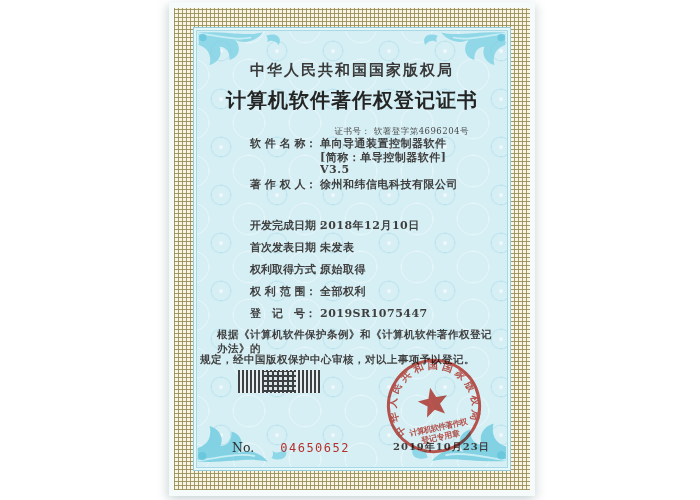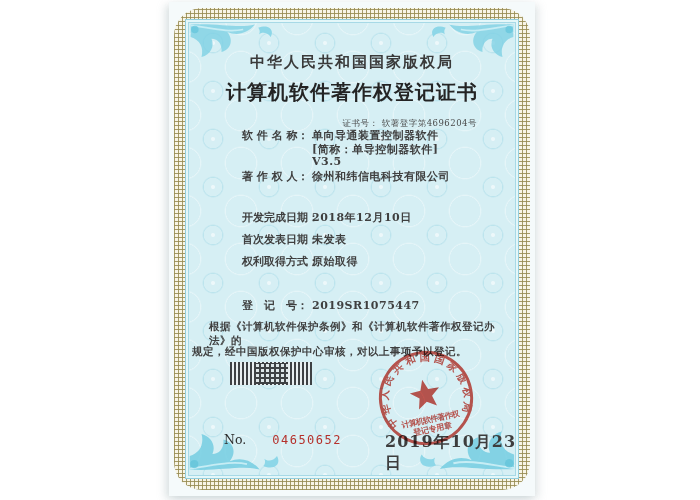--- a/index.html
+++ b/index.html
@@ -8,26 +8,25 @@
     background:#ffffff;
     font-family:"DejaVu Sans","Liberation Sans",sans-serif;
   }
   .certificate{
     position:absolute;left:169px;top:2px;width:366px;height:494px;
     box-sizing:border-box;padding:6px 5px;
     background:#f5fafb;
     box-shadow:-4px 3px 8px rgba(140,160,165,.28), 4px 3px 8px rgba(140,160,165,.22);
   }
   .frame{
-    box-sizing:border-box;width:100%;height:100%;padding:11px;
+    box-sizing:border-box;width:100%;height:100%;padding:19px;
     background-color:#f8f5e6;
     background-image:
       repeating-linear-gradient(0deg, rgba(150,138,80,.85) 0 1px, transparent 1px 4px),
       repeating-linear-gradient(90deg, rgba(150,138,80,.85) 0 1px, transparent 1px 4px);
-    border-radius: 28px;
   }
   .inner{
     position:relative;width:100%;height:100%;box-sizing:border-box;
     background-color:#d6eff4;
     background-image:
       radial-gradient(circle, rgba(255,255,255,.55) 1.5px, transparent 2.5px),
       radial-gradient(circle, transparent 9px, rgba(167,219,231,.55) 9.5px, transparent 11px),
       radial-gradient(circle, transparent 15px, rgba(255,255,255,.38) 15.5px, transparent 17px);
     background-size:56px 48px,56px 48px,56px 48px;
     background-position:0 0,0 0,28px 24px;
@@ -70,21 +69,21 @@
     background-image:
       repeating-linear-gradient(0deg,#3e4144 0 2px, transparent 2px 5px),
       repeating-linear-gradient(90deg,#3e4144 0 2px, #dde6e8 2px 5px);
   }
   .serial{position:absolute;left:39px;top:413px;z-index:1;font-size:12.5px;color:#2e2e2e;}
   .serial .num{
     font-family:"DejaVu Sans Mono","Liberation Mono",monospace;
     color:#b5312c;letter-spacing:1.5px;font-size:12px;margin-left:22px;
   }
   .issuedate{position:absolute;left:200px;top:413px;z-index:1;
-    font-size:16px;font-weight:bold;color:#3d3d3d;letter-spacing:1px;}
+    font-size:10px;font-weight:bold;color:#3d3d3d;letter-spacing:1px;}
   .seal{position:absolute;left:192px;top:330px;width:98px;height:98px;z-index:2;
     transform:rotate(-12deg);opacity:.85;mix-blend-mode:multiply;}
 </style>
 </head>
 <body>
 
 <div class="certificate">
   <div class="frame">
     <div class="inner">
 
@@ -117,20 +116,21 @@
       <div class="maintitle">计算机软件著作权登记证书</div>
       <div class="certno"><span>证书号：</span> <span>软著登字第4696204号</span></div>
 
       <div class="frow" style="top:109px"><span class="flabel">软 件 名 称：</span><span class="fval">单向导通装置控制器软件</span></div>
       <div class="frow" style="top:123px"><span class="flabel"></span><span class="fval">[简称：单导控制器软件]</span></div>
       <div class="frow" style="top:136px"><span class="flabel"></span><span class="fval">V3.5</span></div>
       <div class="frow" style="top:150px"><span class="flabel">著 作 权 人：</span><span class="fval">徐州和纬信电科技有限公司</span></div>
       <div class="frow" style="top:191px"><span class="flabel">开发完成日期：</span><span class="fval">2018年12月10日</span></div>
       <div class="frow" style="top:213px"><span class="flabel">首次发表日期：</span><span class="fval">未发表</span></div>
       <div class="frow" style="top:235px"><span class="flabel">权利取得方式：</span><span class="fval">原始取得</span></div>
+      <div class="frow" style="top:257px"><span class="flabel">权 利 范 围：</span><span class="fval">全部权利</span></div>
       <div class="frow" style="top:279px"><span class="flabel">登　记　号：</span><span class="fval">2019SR1075447</span></div>
 
       <div class="statement st1">根据《计算机软件保护条例》和《计算机软件著作权登记办法》的</div>
       <div class="statement st2">规定，经中国版权保护中心审核，对以上事项予以登记。</div>
 
       <div class="barcode"></div>
 
       <div class="serial"><span>No.</span> <span class="num">04650652</span></div>
 
       <div class="issuedate">2019年10月23日</div>

